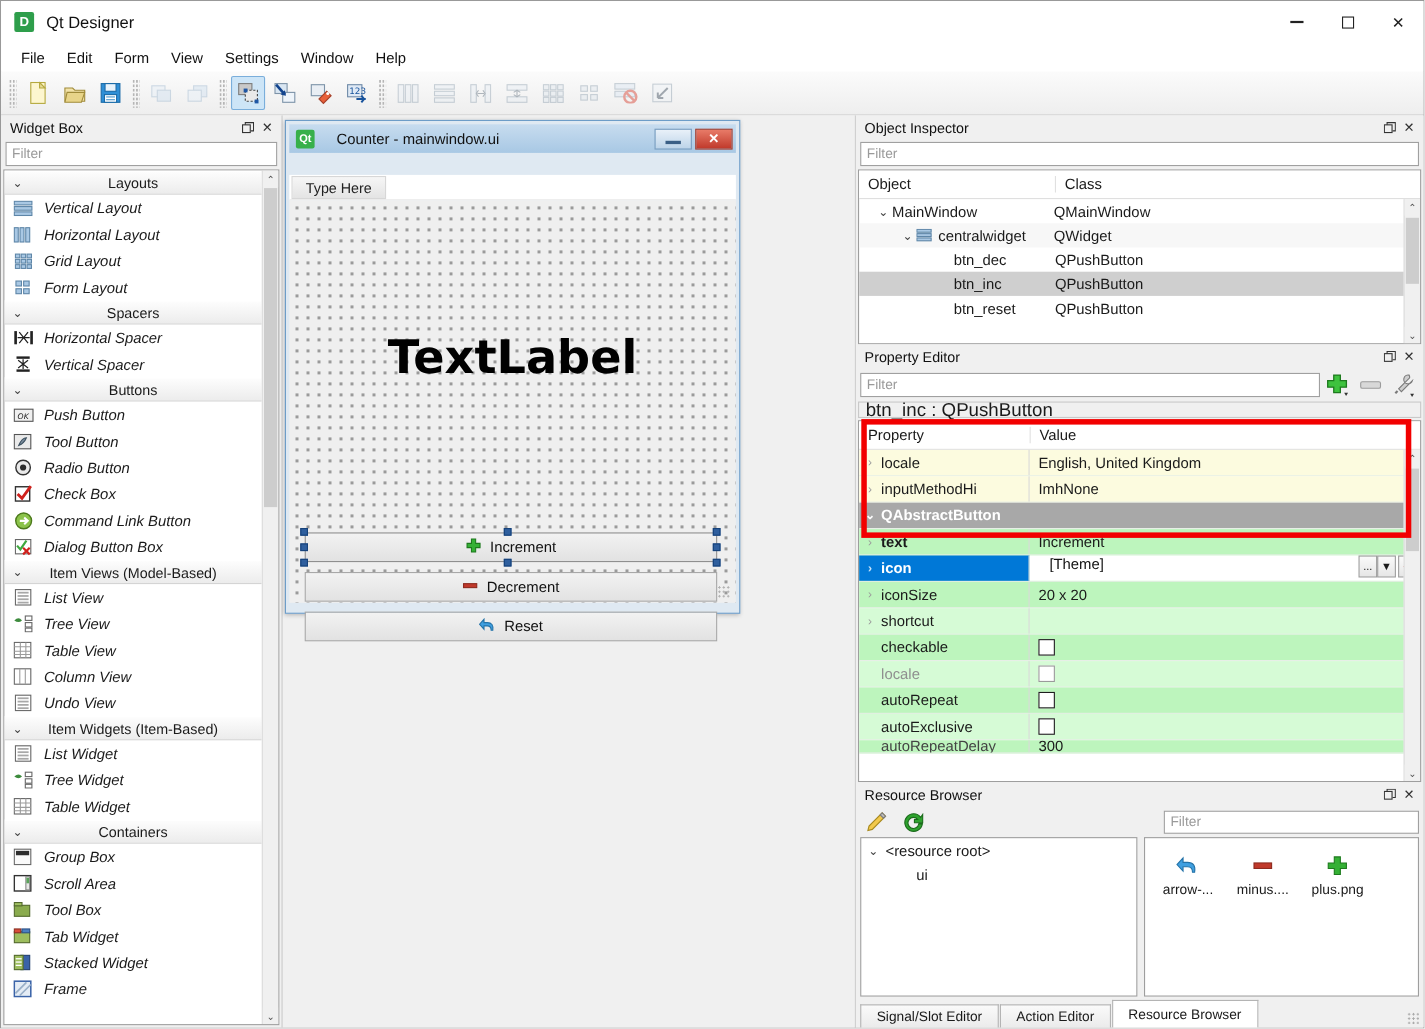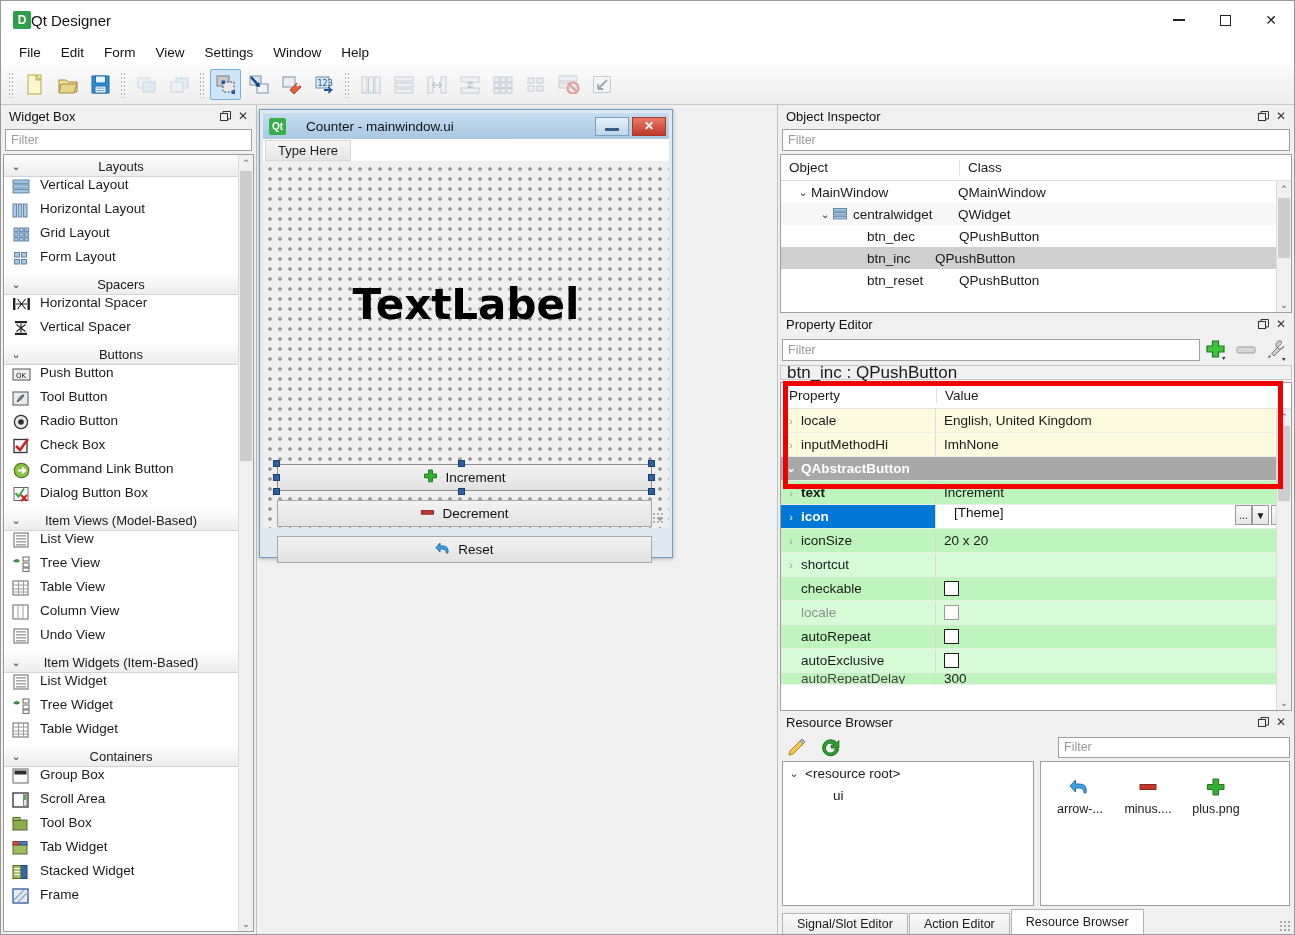--- a/index.html
+++ b/index.html
@@ -13,21 +13,21 @@
   }
   .app { position: relative; width: 1295px; height: 935px; background: #ffffff;
          border: 1px solid #999; }
 
   
   .titlebar { height: 38px; display: flex; align-items: center; background: #ffffff;
               padding-left: 12px; }
   .app-icon { width: 18px; height: 18px; background: #2e9e4b; border-radius: 2px;
               color: #fff; font-size: 12px; font-weight: bold; display: flex;
               align-items: center; justify-content: center; }
-  .app-title { font-size: 15px; color: #111; }
+  .app-title { margin-left: 11px; font-size: 15px; color: #111; }
   .win-btns { margin-left: auto; display: flex; height: 38px; }
   .win-btn { width: 46px; height: 38px; display: flex; align-items: center;
              justify-content: center; font-size: 14px; color: #222; }
   .glyph-min { display:block; width:12px; height:1.5px; background:#222; }
   .glyph-max { display:block; width:11px; height:11px; border:1.4px solid #222; }
 
   
   .menubar { height: 26px; display: flex; align-items: center; padding-left: 8px;
              background: #ffffff; }
   .menu-item { padding: 3px 10px; font-size: 13.5px; color: #111; }
@@ -64,22 +64,22 @@
   .widgetbox { width: 256px; border-right: 1px solid #c0c0c0; }
   .wb-scroll { flex: 1; background: #fff; border: 1px solid #9e9e9e; margin: 0 2px 2px 2px;
                position: relative; overflow: hidden; }
   .wb-list { position: absolute; top:0; left:0; right:15px; bottom:0; overflow: hidden; }
   .wb-cat { height: 22px; display: flex; align-items: center;
             background: linear-gradient(#fdfdfd,#ececec);
             border-bottom: 1px solid #d4d4d4; border-top: 1px solid #fff;
             font-size: 13px; position: relative; }
   .wb-cat .chev { width: 24px; text-align: center; color: #444; font-size: 11px; }
   .wb-cat .lbl { flex: 1; text-align: center; padding-right: 24px; }
-  .wb-row { height: 24px; display: flex; padding-left: 6px;
-            font-size: 13.5px; }
+  .wb-row { height: 24px; display: flex; align-items: center; padding-left: 6px;
+            font-size: 13.5px; font-style: italic; }
   .wb-ico { width: 22px; height: 18px; margin-right: 8px; flex: none;
             display: flex; align-items: center; justify-content: center; }
   .wb-sb { position: absolute; top: 0; right: 0; width: 15px; bottom: 0;
            background: #f0f0f0; border-left: 1px solid #dcdcdc; }
   .sb-arrow { height: 15px; display: flex; align-items: center; justify-content: center;
               font-size: 9px; color: #555; background: #f0f0f0; }
   .sb-thumb { position: absolute; left: 1px; right: 1px; background: #cdcdcd; }
 
   
   .center { flex: 1; background: #f0f0f0; position: relative; }
@@ -95,21 +95,21 @@
   .fw-ctl { margin-left: auto; display: flex; gap: 3px; padding-right: 3px; }
   .fw-min { width: 34px; height: 19px; border: 1px solid #7b9ec0;
             background: linear-gradient(#e9f1f9,#bdd4e9); display: flex;
             align-items: flex-end; justify-content: center; padding-bottom: 4px; }
   .fw-min i { display: block; width: 14px; height: 3px; background: #3a5f86; }
   .fw-close { width: 34px; height: 19px; border: 1px solid #a33a2a;
               background: linear-gradient(#e87b68,#c0392b); color: #fff;
               display: flex; align-items: center; justify-content: center;
               font-size: 12px; font-weight: bold; }
   .fw-menu { height: 23px; background: #fff; display: flex; align-items: center;
-             border-bottom: 1px solid #ededed; }
+             border-bottom: 1px solid #ededed; margin-top: 20px; }
   .fw-typehere { padding: 2px 12px; font-size: 13px; color: #222;
                  background: linear-gradient(#f6f6f6,#e4e4e4);
                  border: 1px solid #d7d7d7; margin-left: 2px; }
   .fw-canvas { position: relative; height: 366px; background-color: #efefef;
                background-image: radial-gradient(#9a9a9a 22%, transparent 24%);
                background-size: 10px 10px; background-position: 2px 2px; }
   .fw-label { position: absolute; left: 0; right: 0; top: 118px; text-align: center;
               font-size: 42px; font-weight: bold; color: #000;
               font-family: "DejaVu Sans", sans-serif; }
   .fw-btn { position: absolute; left: 14px; width: 375px; height: 27px;
@@ -791,21 +791,21 @@
             <span style="width:109px;padding-left:4px;">centralwidget</span>
             <span>QWidget</span>
           </div>
           <div class="trow">
             <span style="width:86px;"></span>
             <span style="width:92px;">btn_dec</span>
             <span>QPushButton</span>
           </div>
           <div class="trow sel">
             <span style="width:86px;"></span>
-            <span style="width:68px;">btn_inc</span>
+            <span style="width:92px;">btn_inc</span>
             <span>QPushButton</span>
           </div>
           <div class="trow">
             <span style="width:86px;"></span>
             <span style="width:92px;">btn_reset</span>
             <span>QPushButton</span>
           </div>
           <div class="wb-sb" style="position:absolute;top:26px;right:0;bottom:0;width:15px;">
             <div class="sb-arrow">⌃</div>
             <div class="sb-thumb" style="top:17px;height:60px;"></div>

